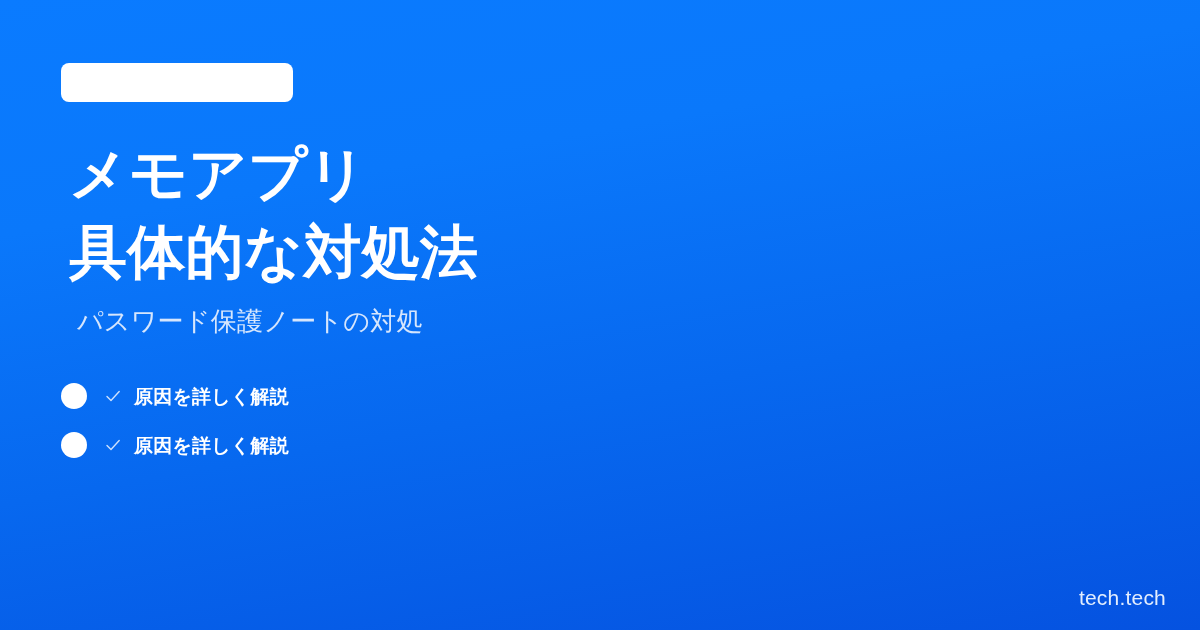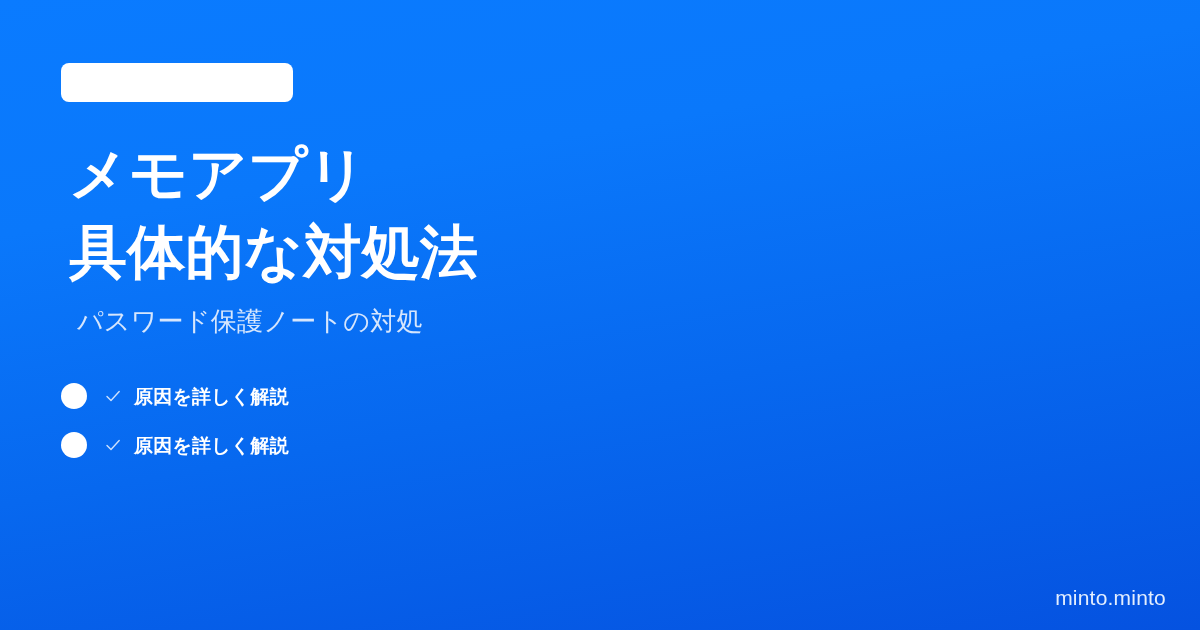--- a/index.html
+++ b/index.html
@@ -179,15 +179,15 @@
       <span class="feature-check">
         <svg viewBox="0 0 18 18" aria-hidden="true">
           <path d="M3 9.4 L7 13.4 L15.2 4.6" fill="none" stroke="#cfe2fd" stroke-width="1.4" stroke-linecap="round" stroke-linejoin="round"></path>
         </svg>
       </span>
       <span class="feature-label">原因を詳しく解説</span>
     </li>
 
   </ul>
 
-  <div class="footer-brand">minto.minto</div>
+  <div class="footer-brand">tech.tech</div>
 
 </div>
 
 </body></html>

